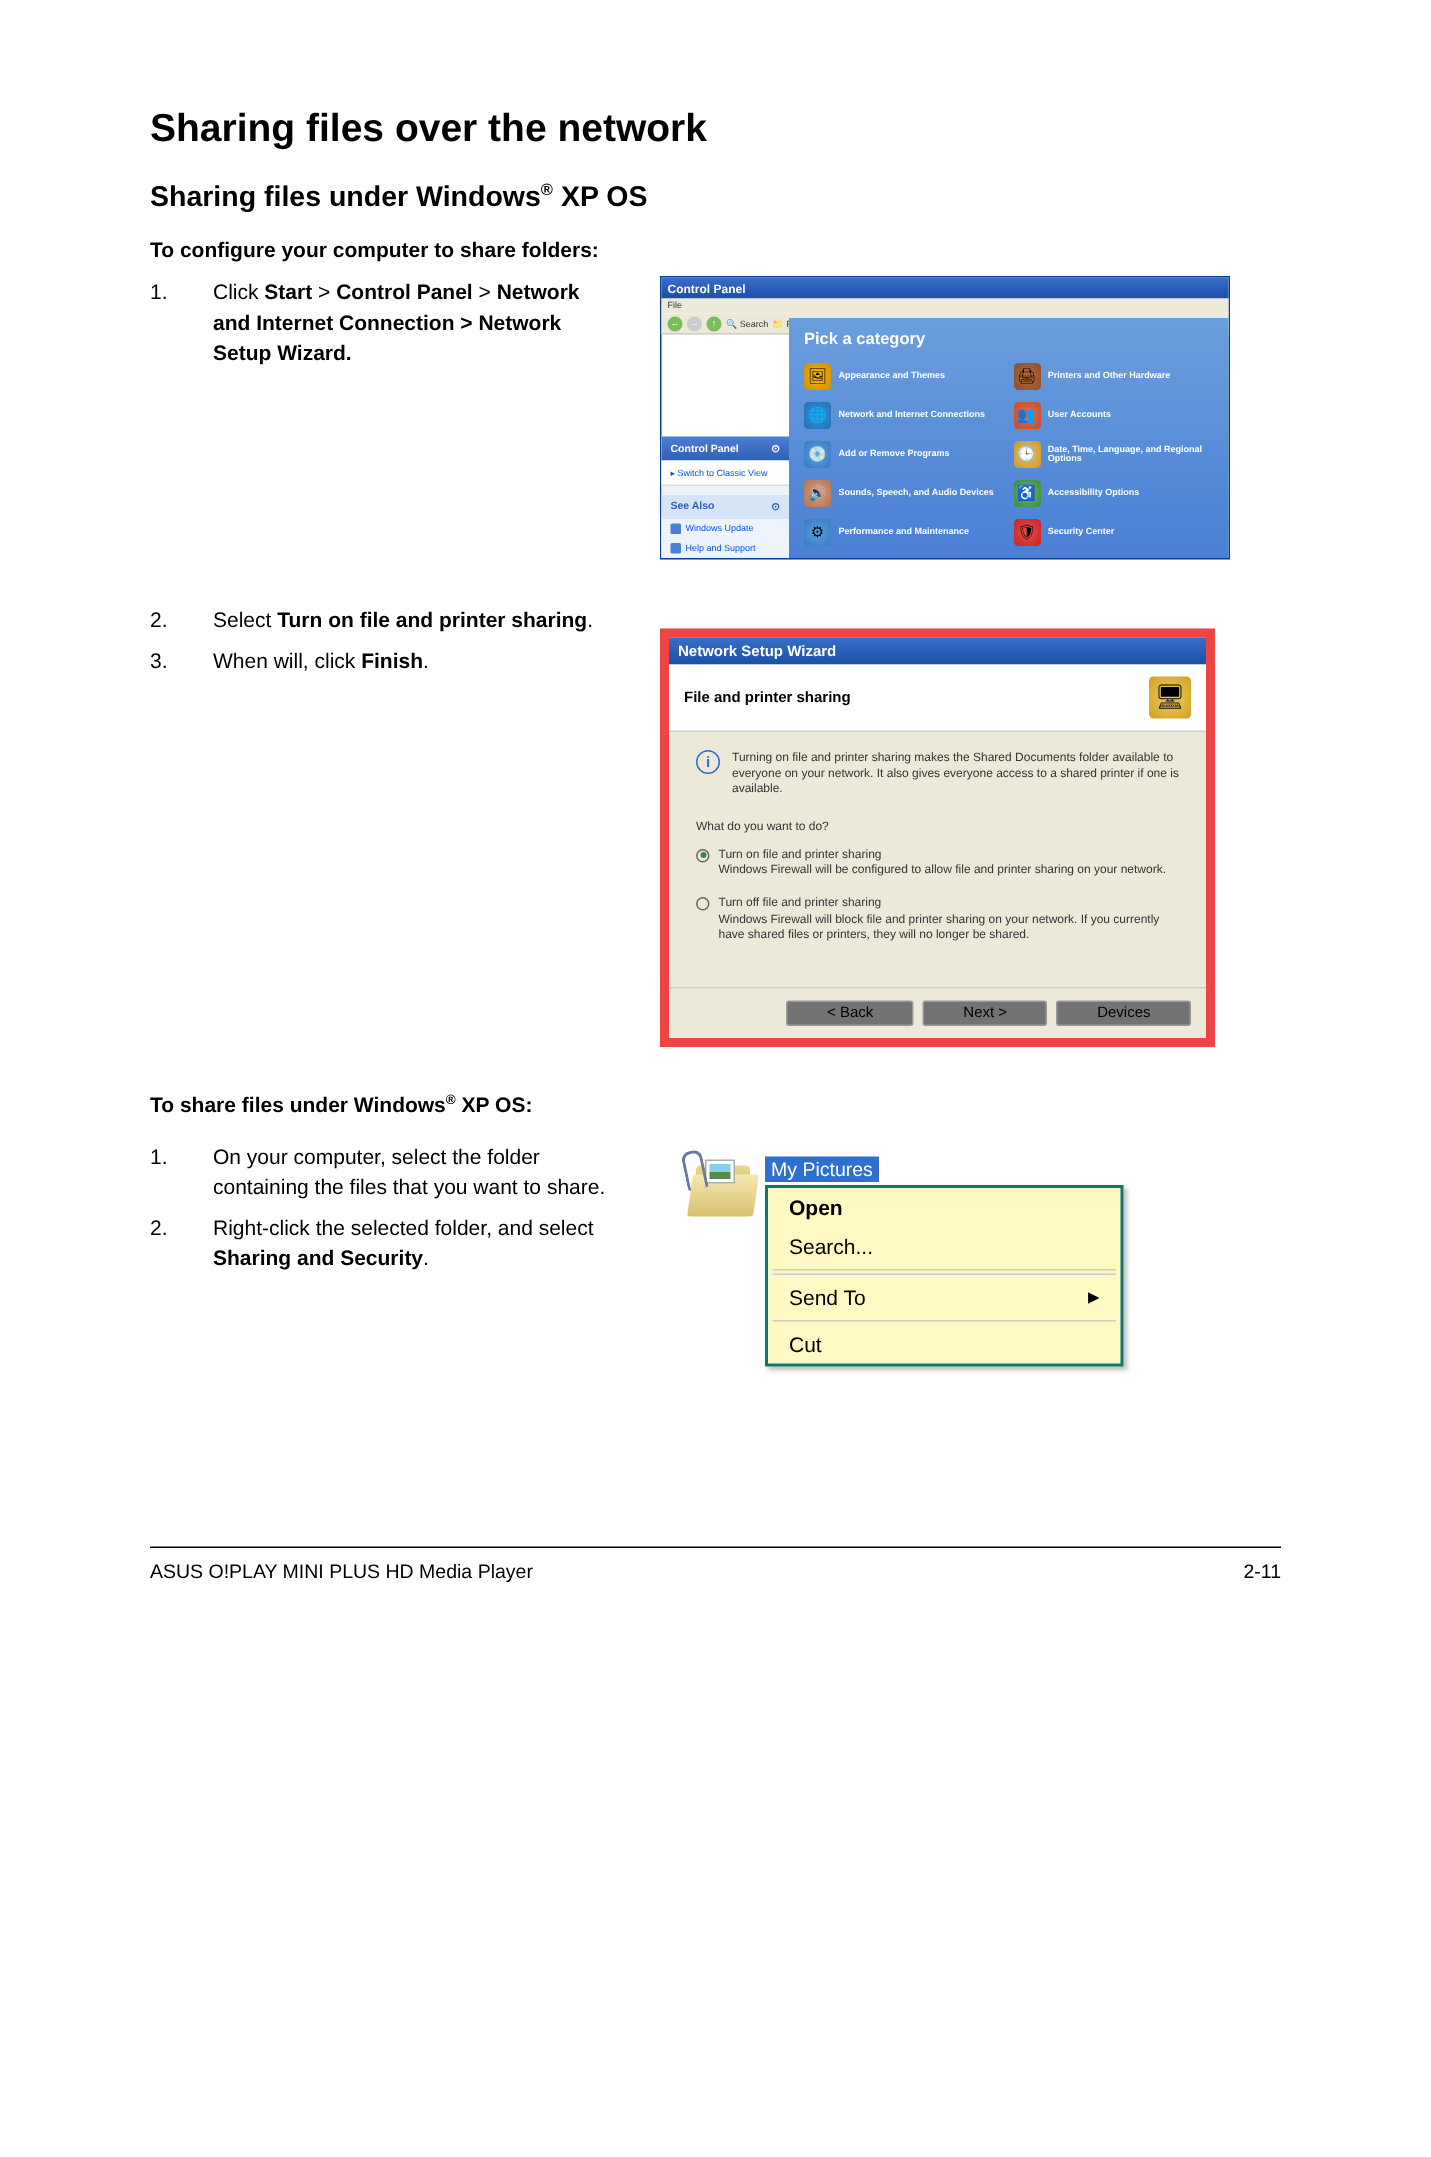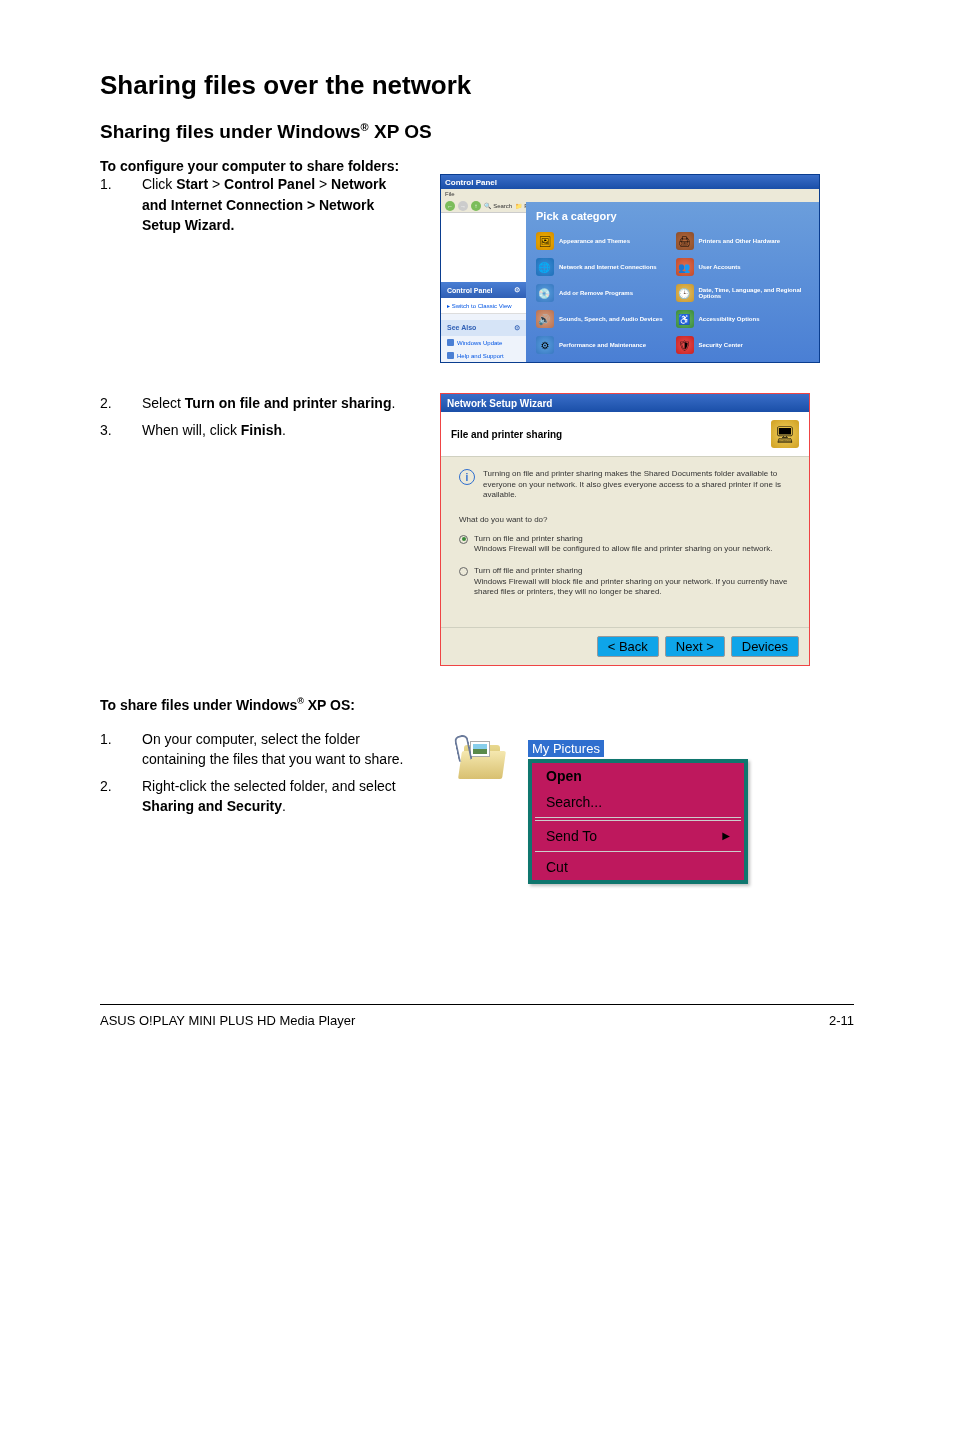--- a/index.html
+++ b/index.html
@@ -1,21 +1,21 @@
 <!DOCTYPE html>
 <html><head>
   <meta charset="utf-8">
   <style>
     * { margin: 0; padding: 0; box-sizing: border-box; }
     body { font-family: Arial, Helvetica, sans-serif; background: #fff; width: 954px; margin: 0 auto; }
     .page { padding: 70px 100px 30px 100px; }
     .main-heading { font-size: 26px; font-weight: bold; color: #000; margin-bottom: 20px; }
     .sub-heading { font-size: 19px; font-weight: bold; color: #000; margin-bottom: 15px; }
     .sub-heading sup { font-size: 11px; }
-    .instruction-heading { font-size: 14px; font-weight: bold; color: #000; margin-bottom: 0; }
+    .instruction-heading { font-size: 14px; font-weight: bold; color: #000; margin-bottom: 10px; }
     .instruction-heading sup { font-size: 9px; }
     .two-col { display: flex; gap: 30px; margin-bottom: 30px; }
     .left-col { flex: 0 0 310px; }
     .right-col { flex: 1; }
     .step-list { list-style: none; }
     .step-item { display: flex; gap: 22px; font-size: 14px; line-height: 1.45; color: #000; margin-bottom: 6px; }
     .step-num { flex: 0 0 20px; }
     .step-text { flex: 1; }
     .step-text b { font-weight: bold; }
 
@@ -45,50 +45,50 @@
     .ico-c { background: radial-gradient(#3a8fd8, #1f6fb8); }
     .ico-d { background: radial-gradient(#e07050, #c24a2a); }
     .ico-e { background: radial-gradient(#5aa0e0, #3878c0); }
     .ico-f { background: radial-gradient(#e8c060, #c89830); }
     .ico-g { background: radial-gradient(#d8a080, #b87050); }
     .ico-h { background: radial-gradient(#6ab86a, #3a8a3a); }
     .ico-i { background: radial-gradient(#5aa0e0, #3878c0); }
     .ico-j { background: radial-gradient(#e85050, #c82020); }
 
     
-    .wiz-window { width: 370px; border: 1px solid #ef4444; background: #ece9d8; }
+    .wiz-window { width: 370px; border: 6px solid #ef4444; background: #ece9d8; margin-top: 16px; }
     .wiz-titlebar { background: linear-gradient(#3a6ec8, #1a4fa8); height: 18px; display: flex; align-items: center; padding: 0 6px; }
     .wiz-titlebar-text { color: #fff; font-size: 10px; font-weight: bold; }
     .wiz-header { background: #fff; padding: 8px 10px; display: flex; justify-content: space-between; align-items: center; border-bottom: 1px solid #d0d0c0; }
     .wiz-header-text { font-size: 10px; font-weight: bold; color: #000; }
     .wiz-header-icon { width: 28px; height: 28px; background: radial-gradient(#f0d060, #d0a020); border-radius: 3px; display: flex; align-items: center; justify-content: center; }
     .wiz-content { padding: 12px 18px 10px 18px; min-height: 170px; }
     .wiz-info { display: flex; gap: 8px; margin-bottom: 14px; }
     .wiz-info-icon { width: 16px; height: 16px; border-radius: 50%; border: 1px solid #2f6fcf; display: flex; align-items: center; justify-content: center; color: #2f6fcf; font-size: 10px; font-weight: bold; flex-shrink: 0; }
     .wiz-info-text { font-size: 8px; line-height: 1.3; color: #333; }
     .wiz-q { font-size: 8px; color: #333; margin-bottom: 10px; }
     .wiz-opt { display: flex; gap: 6px; margin-bottom: 12px; align-items: flex-start; }
     .wiz-radio { width: 9px; height: 9px; border: 1px solid #666; border-radius: 50%; margin-top: 1px; flex-shrink: 0; display: flex; align-items: center; justify-content: center; }
     .wiz-radio.checked::after { content: ''; width: 4px; height: 4px; background: #3a8a3a; border-radius: 50%; display: block; }
     .wiz-opt-text { font-size: 8px; line-height: 1.3; color: #333; }
     .wiz-btns { padding: 8px 10px; border-top: 1px solid #d0d0c0; display: flex; justify-content: flex-end; gap: 6px; }
-    .wiz-btn { font-size: 13px; padding: 2px 10px; background: #0ea5e9; border: 1px solid #999; border-radius: 2px; min-width: 50px; text-align: center; }
+    .wiz-btn { font-size: 10px; padding: 2px 26px; background: #737373; border: 1px solid #999; border-radius: 2px; min-width: 50px; text-align: center; }
 
     
     .ctx-wrap { width: 340px; padding: 10px 0 0 20px; }
-    .ctx-folder-row { display: flex; align-items: flex-start; gap: 20px; }
+    .ctx-folder-row { display: flex; align-items: flex-start; gap: 2px; }
     .ctx-folder-icon { width: 48px; height: 42px; position: relative; }
     .ctx-folder-icon::before { content: ''; position: absolute; left: 4px; top: 6px; width: 36px; height: 30px; background: linear-gradient(#e8d890, #c8b050); border-radius: 3px 3px 2px 2px; }
     .ctx-folder-icon::after { content: ''; position: absolute; left: 0; top: 12px; width: 44px; height: 28px; background: linear-gradient(#f5e8b0, #d8c070); border-radius: 2px; transform: skewX(-8deg); }
     .ctx-folder-clip { position: absolute; left: -4px; top: -4px; width: 14px; height: 26px; border: 2px solid #6a7a9a; border-radius: 6px 6px 2px 2px; border-bottom: none; transform: rotate(-12deg); z-index: 2; }
     .ctx-folder-photo { position: absolute; left: 10px; top: 2px; width: 20px; height: 16px; background: #fff; border: 1px solid #aaa; z-index: 1; }
     .ctx-folder-photo::after { content: ''; position: absolute; inset: 2px; background: linear-gradient(#87ceeb 50%, #5a8a4a 50%); }
     .ctx-menu-col { flex: 1; }
     .ctx-folder-label { background: #2f6fcf; color: #fff; font-size: 13px; padding: 1px 4px; display: inline-block; margin-bottom: 2px; }
-    .ctx-menu { background: #be185d; border: 4px solid #0f766e; box-shadow: 2px 2px 3px rgba(0,0,0,.25); width: 220px; }
+    .ctx-menu { background: #fef9c3; border: 2px solid #0f766e; box-shadow: 2px 2px 3px rgba(0,0,0,.25); width: 239px; }
     .ctx-item { padding: 5px 14px; font-size: 14px; color: #000; display: flex; justify-content: space-between; align-items: center; }
     .ctx-item.bold { font-weight: bold; }
     .ctx-item.hl { background: #2f6fcf; color: #fff; }
     .ctx-sep { border-top: 1px solid #ccc; margin: 2px 3px; }
     .ctx-arrow { font-size: 10px; }
 
     .footer { border-top: 1px solid #000; padding-top: 8px; margin-top: 120px; display: flex; justify-content: space-between; font-size: 13px; color: #000; }
   </style>
 </head>
 <body>

